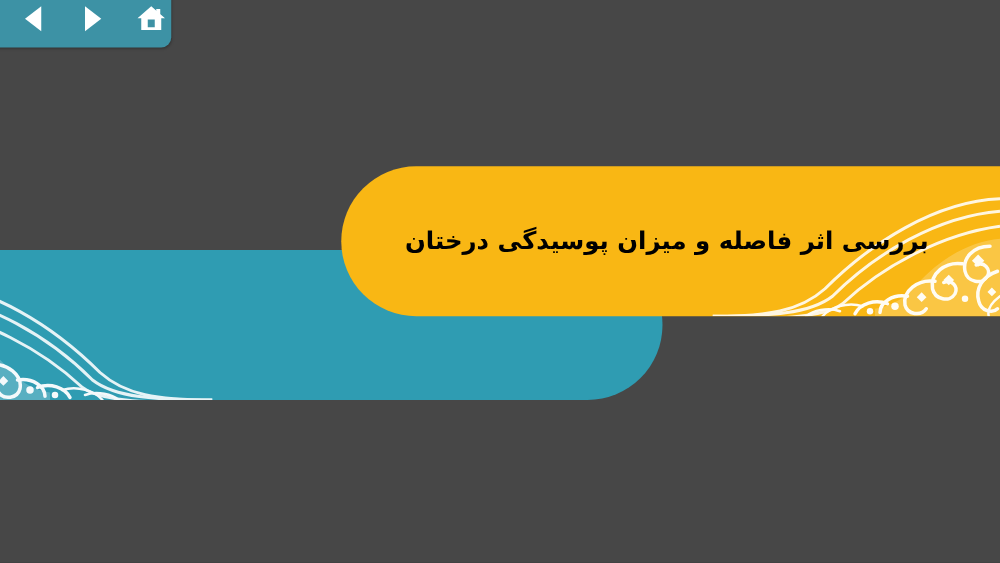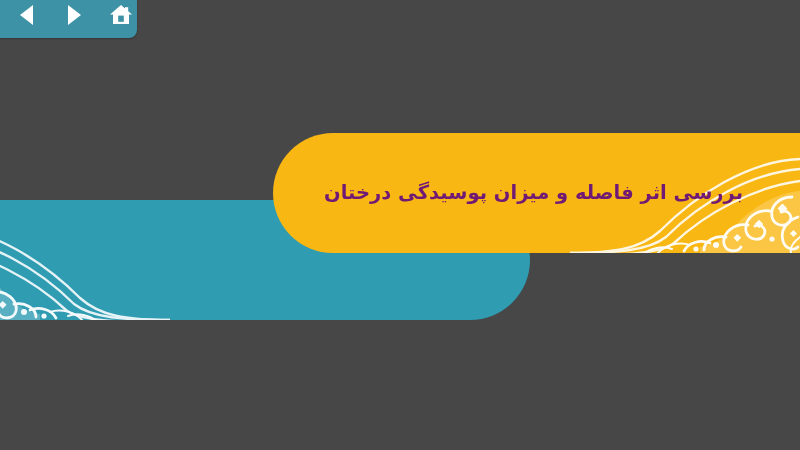--- a/index.html
+++ b/index.html
@@ -98,21 +98,21 @@
     display: flex;
     flex-direction: column;
     align-items: center;
     justify-content: center;
     padding-right: 36px;
     padding-left: 30px;
     box-sizing: border-box;
     pointer-events: none;
   }
   .title-line {
-    color: #701a75;
+    color: #000000;
     font-family: "DejaVu Sans", sans-serif;
     font-size: 19.5px;
     font-weight: bold;
     line-height: 30px;
     white-space: nowrap;
     text-align: left;
     direction: rtl;
   }
 </style>
 </head>

